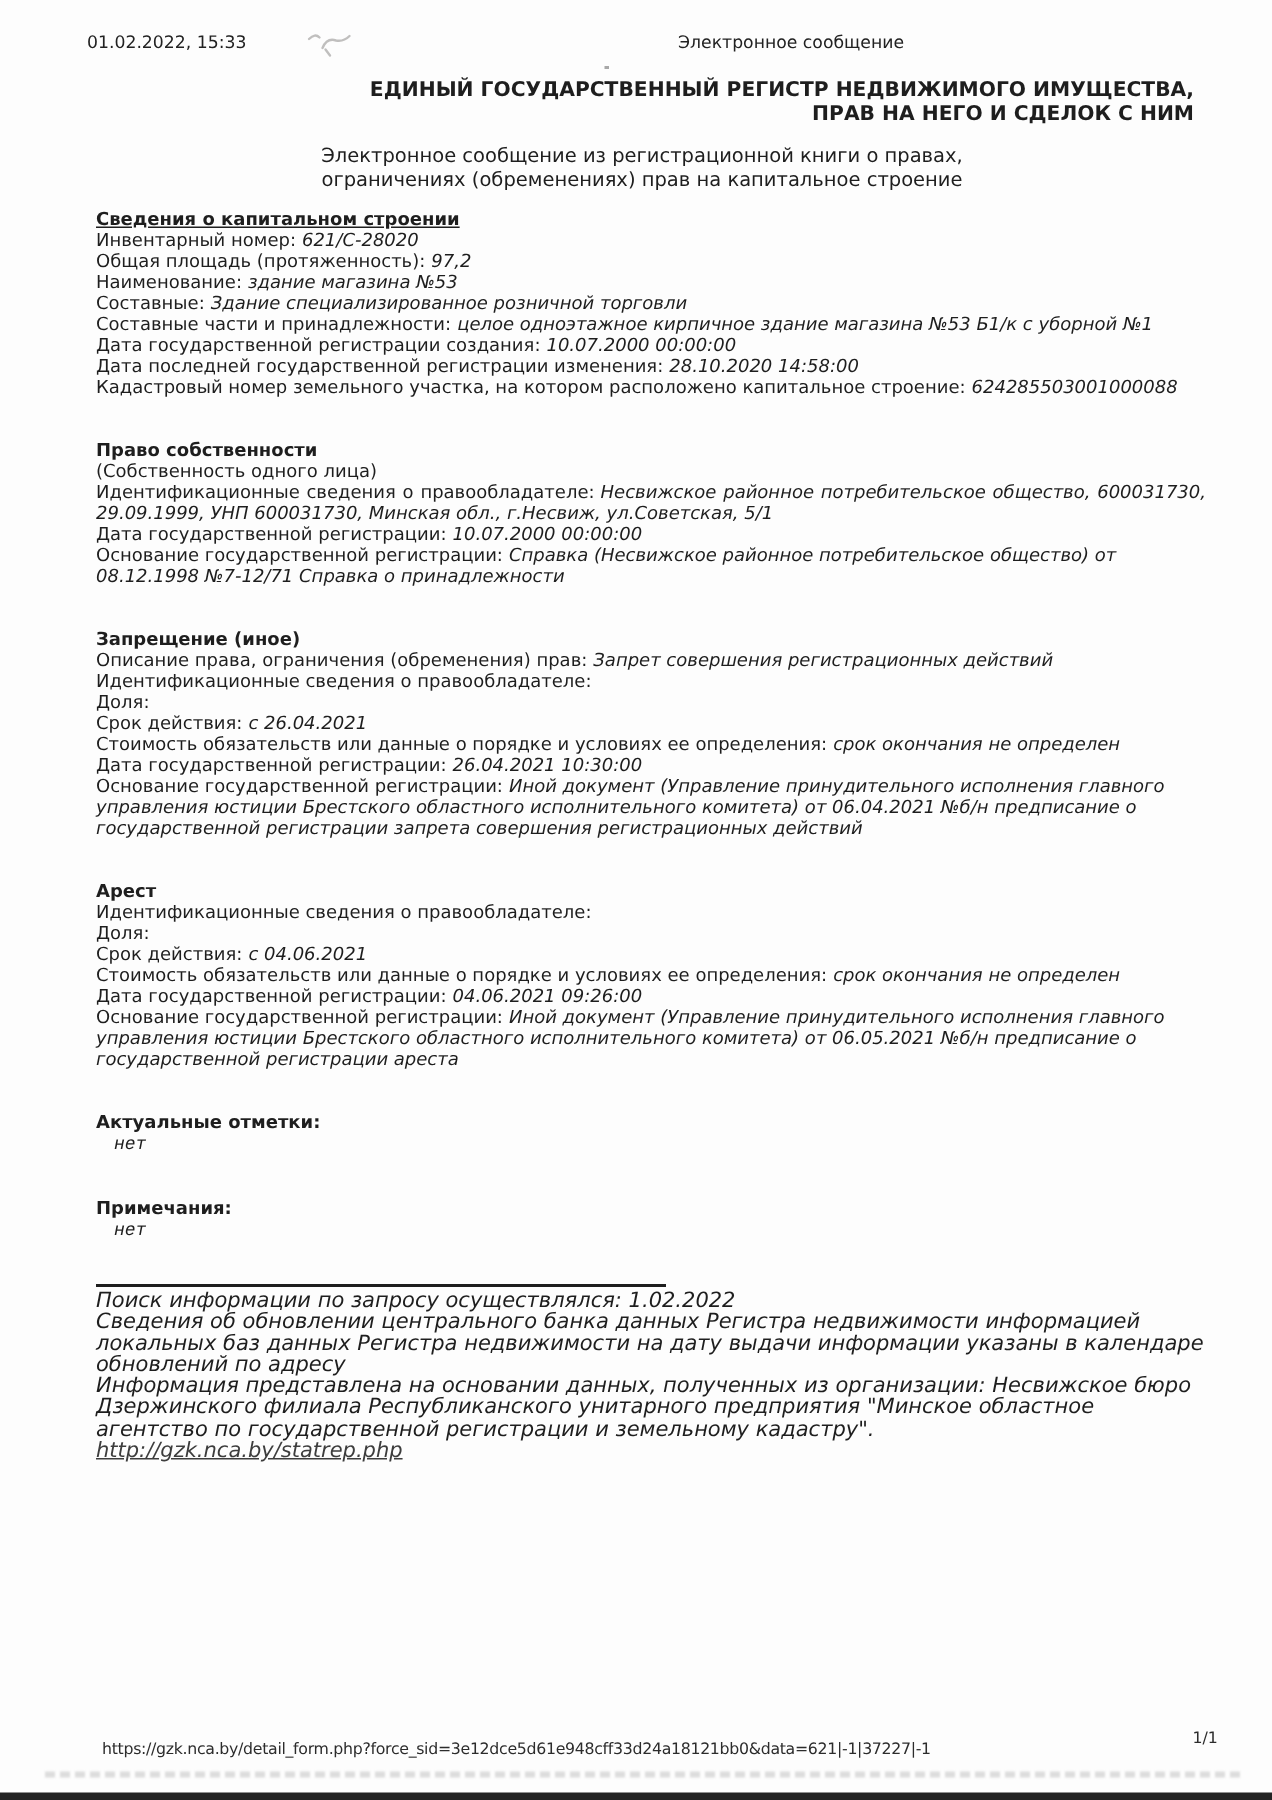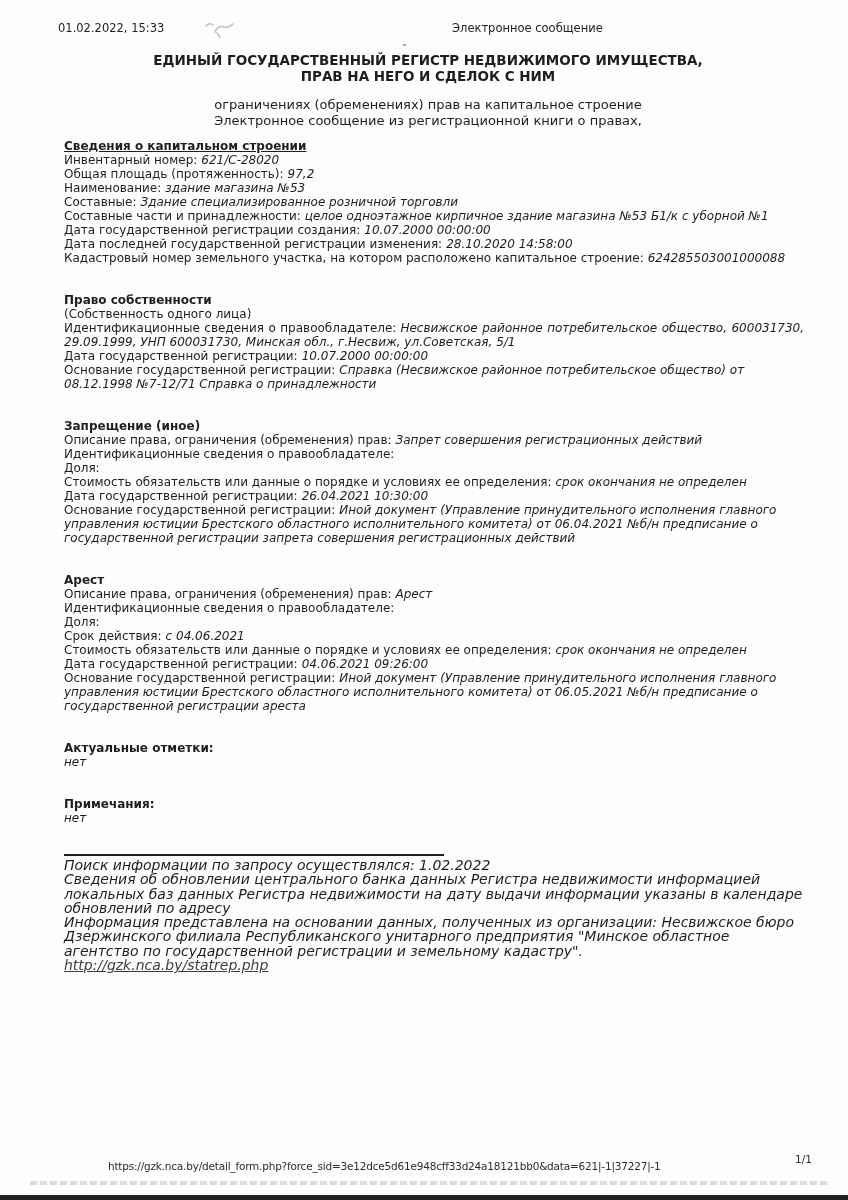--- a/index.html
+++ b/index.html
@@ -10,50 +10,50 @@
     overflow:hidden;
     font-family:"DejaVu Sans", sans-serif;
     color:#1e1e1e;
     -webkit-font-smoothing:antialiased;
   }
   .page { position:absolute; inset:0; }
 
   
   .print-timestamp { position:absolute; left:58px; top:21px; font-size:11.5px; color:#222; }
   .print-doc-type  { position:absolute; left:452px; top:21px; font-size:11.5px; color:#222;text-align:right; }
-  .print-url       { position:absolute; left:68px; top:1160px; font-size:10.5px; color:#2c2c2c; letter-spacing:-0.2px;margin-left:40px; }
+  .print-url       { position:absolute; left:68px; top:1160px; font-size:10.5px; color:#2c2c2c; letter-spacing:-0.2px; }
   .page-number     { position:absolute; left:795px; top:1153px; font-size:10.5px; color:#2c2c2c; }
 
   
   .artifact-squiggle { position:absolute; left:203px; top:20px; opacity:.55; }
   .artifact-colon { position:absolute; left:403px; top:44px; width:3px; height:8px; opacity:.5;
                     border-top:2px solid #555; border-bottom:2px solid #555; }
   .scan-ghost { position:absolute; left:30px; top:1181px; width:800px; height:4px; opacity:.28;
                 background:repeating-linear-gradient(90deg,#8a8a8a 0 7px, transparent 7px 10px);
                 filter:blur(0.7px); }
   .scan-edge { position:absolute; left:0; bottom:0; width:848px; height:5px; background:#232323; }
 
   
-  .title-block { position:absolute; left:60px; top:52px; width:736px; text-align:center;
+  .title-block { position:absolute; left:60px; top:52px; width:736px; text-align:right;
                  font-weight:bold; font-size:13.5px; line-height:16px; }
   .title-block p { margin:0; }
   .subtitle-block { position:absolute; left:60px; top:97px; width:736px; text-align:center;
                     font-size:13px; line-height:16px; }
   .subtitle-block p { margin:0; }
 
   
   .content { position:absolute; left:64px; top:139px; width:740px; font-size:12px; line-height:14px; }
   .sec { margin-top:28px; }
   .sec:first-child { margin-top:0; }
   .sec p { margin:0; }
   .sec-heading { font-weight:bold; }
   .sec-heading.underlined { text-decoration:underline; }
   .row .lbl { font-style:normal;margin-top:19px; }
   .row .val { font-style:italic; margin-left:4px; }
-  .row .lbl:empty + .val { margin-left:0; }
+  .row .lbl:empty + .val { margin-left:12px;font-family:Liberation Mono, monospace; }
   .row.justify { text-align:justify; }
 
   
   .footer-rule { margin-top:29px; width:380px; height:0; border-top:2px solid #1e1e1e; }
   .footer { margin-top:2px; width:740px; font-style:italic; font-size:14px; line-height:14.3px; }
   .footer p { margin:0; }
   .footer-link { color:#3d3d3d; text-decoration:underline; cursor:pointer; }
 </style>
 </head>
 <body>
@@ -67,22 +67,22 @@
     <path d="M3 6 q4 -4 7 -1 M12 12 q3 -7 9 -5 q5 1 9 -3 M14 13 l3 4" stroke="#8f8d8b" stroke-width="1.6" fill="none" stroke-linecap="round"></path>
   </svg>
   <div class="artifact-colon"></div>
 
   <div class="title-block">
     <p>ЕДИНЫЙ ГОСУДАРСТВЕННЫЙ РЕГИСТР НЕДВИЖИМОГО ИМУЩЕСТВА,</p>
     <p>ПРАВ НА НЕГО И СДЕЛОК С НИМ</p>
   </div>
 
   <div class="subtitle-block">
+    <p>Электронное сообщение из регистрационной книги о правах,</p>
     <p>ограничениях (обременениях) прав на капитальное строение</p>
-    <p>Электронное сообщение из регистрационной книги о правах,</p>
   </div>
 
   <div class="content">
 
     <section class="sec">
       <p class="sec-heading underlined">Сведения о капитальном строении</p>
       <p class="row"><span class="lbl">Инвентарный номер:</span><span class="val">621/С-28020</span></p>
       <p class="row"><span class="lbl">Общая площадь (протяженность):</span><span class="val">97,2</span></p>
       <p class="row"><span class="lbl">Наименование:</span><span class="val">здание магазина №53</span></p>
       <p class="row"><span class="lbl">Составные:</span><span class="val">Здание специализированное розничной торговли</span></p>
@@ -98,28 +98,28 @@
       <p class="row justify"><span class="lbl">Идентификационные сведения о правообладателе:</span><span class="val">Несвижское районное потребительское общество, 600031730, 29.09.1999, УНП 600031730, Минская обл., г.Несвиж, ул.Советская, 5/1</span></p>
       <p class="row"><span class="lbl">Дата государственной регистрации:</span><span class="val">10.07.2000 00:00:00</span></p>
       <p class="row"><span class="lbl">Основание государственной регистрации:</span><span class="val">Справка (Несвижское районное потребительское общество) от 08.12.1998 №7-12/71 Справка о принадлежности</span></p>
     </section>
 
     <section class="sec">
       <p class="sec-heading">Запрещение (иное)</p>
       <p class="row"><span class="lbl">Описание права, ограничения (обременения) прав:</span><span class="val">Запрет совершения регистрационных действий</span></p>
       <p class="row"><span class="lbl">Идентификационные сведения о правообладателе:</span><span class="val"></span></p>
       <p class="row"><span class="lbl">Доля:</span><span class="val"></span></p>
+      <p class="row"><span class="lbl">Срок действия:</span><span class="val">с 26.04.2021</span></p>
       <p class="row"><span class="lbl">Стоимость обязательств или данные о порядке и условиях ее определения:</span><span class="val">срок окончания не определен</span></p>
       <p class="row"><span class="lbl">Дата государственной регистрации:</span><span class="val">26.04.2021 10:30:00</span></p>
       <p class="row"><span class="lbl">Основание государственной регистрации:</span><span class="val">Иной документ (Управление принудительного исполнения главного управления юстиции Брестского областного исполнительного комитета) от 06.04.2021 №б/н предписание о государственной регистрации запрета совершения регистрационных действий</span></p>
     </section>
 
     <section class="sec">
       <p class="sec-heading">Арест</p>
-      <p class="row"><span class="lbl">Описание права, ограничения (обременения) прав:</span><span class="val">Арест</span></p>
       <p class="row"><span class="lbl">Идентификационные сведения о правообладателе:</span><span class="val"></span></p>
       <p class="row"><span class="lbl">Доля:</span><span class="val"></span></p>
       <p class="row"><span class="lbl">Срок действия:</span><span class="val">с 04.06.2021</span></p>
       <p class="row"><span class="lbl">Стоимость обязательств или данные о порядке и условиях ее определения:</span><span class="val">срок окончания не определен</span></p>
       <p class="row"><span class="lbl">Дата государственной регистрации:</span><span class="val">04.06.2021 09:26:00</span></p>
       <p class="row"><span class="lbl">Основание государственной регистрации:</span><span class="val">Иной документ (Управление принудительного исполнения главного управления юстиции Брестского областного исполнительного комитета) от 06.05.2021 №б/н предписание о государственной регистрации ареста</span></p>
     </section>
 
     <section class="sec">
       <p class="sec-heading">Актуальные отметки:</p>

